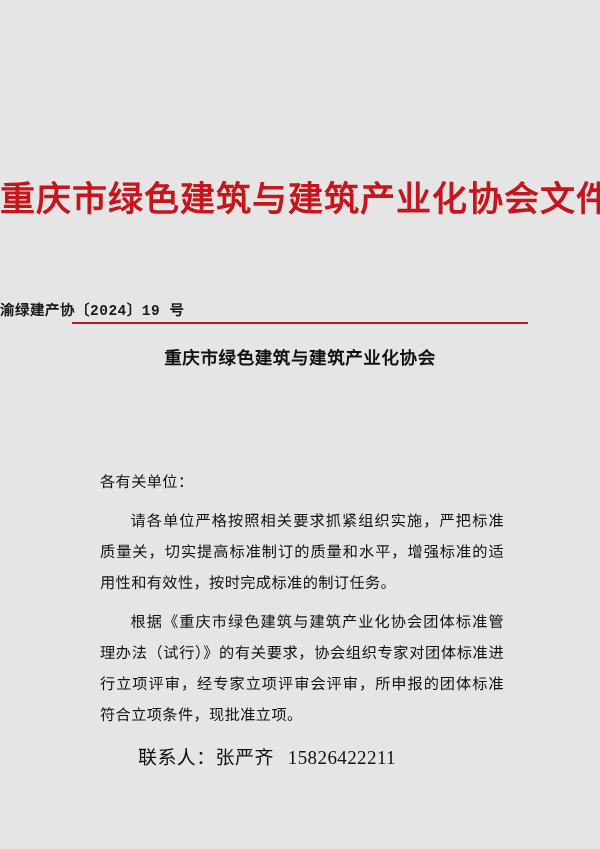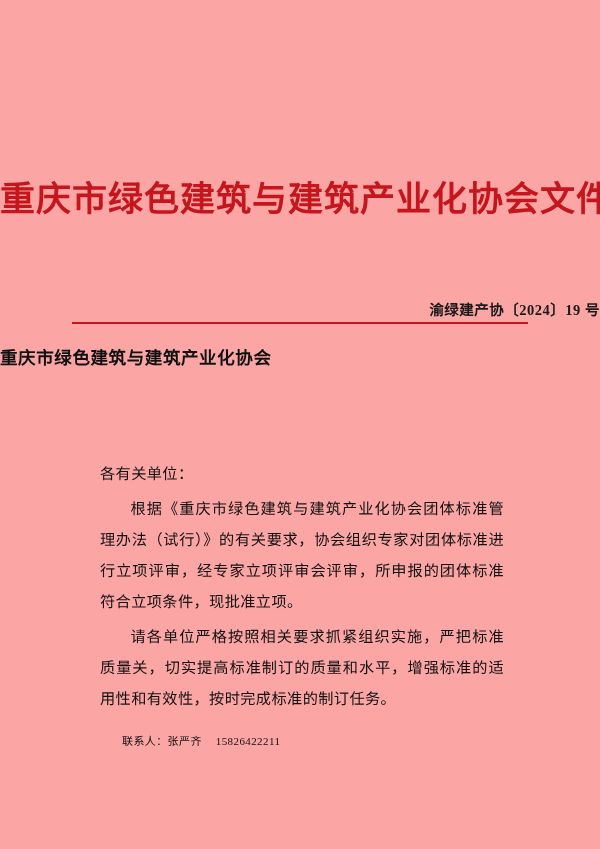--- a/index.html
+++ b/index.html
@@ -11,21 +11,21 @@
     width: 600px;
     height: 849px;
     font-family: "Liberation Serif", "DejaVu Serif", serif;
     color: #111;
     overflow: hidden;
   }
   .page {
     position: relative;
     width: 600px;
     height: 849px;
-    background: #fca5a5;
+    background: #e5e5e5;
     box-sizing: border-box;
   }
   
   .doc-header {
     position: absolute;
     top: 178px;
     left: 0;
     right: 0;
     text-align: center;
   }
@@ -36,68 +36,69 @@
     letter-spacing: 1px;
     color: #c4161c;
     line-height: 1.25;
     white-space: nowrap;
   }
   .doc-number {
     position: absolute;
     top: 298px;
     left: 0;
     right: 0;
-    text-align: right;
+    text-align: left;
     font-size: 14.5px;
     font-weight: bold;
     color: #1a1a1a;
     letter-spacing: 0.5px;
+    font-family: Liberation Mono, monospace;
   }
   .red-rule {
     position: absolute;
     top: 322px;
     left: 72px;
     width: 456px;
     height: 2.2px;
     background: #c4161c;
   }
   .title-block {
     position: absolute;
     top: 344px;
     left: 0;
     right: 0;
-    text-align: left;
+    text-align: center;
   }
   .title-line {
     font-size: 17.5px;
     font-weight: bold;
     line-height: 28px;
     letter-spacing: 0.6px;
     color: #111;
   }
   .body-block {
     position: absolute;
     top: 458px;
     left: 100px;
     width: 404px;
   }
   .body-p {
     font-size: 15.2px;
     line-height: 31px;
     letter-spacing: 0.4px;
     text-align: justify;
-    margin: 0 0 4px 0;
+    margin: 8px 0 4px 0;
     color: #111;
   }
   .indent {
     text-indent: 2em;
   }
   .contact {
     text-indent: 2em;
-    font-size: 11px;
+    font-size: 19px;
     line-height: 31px;
     letter-spacing: 0.4px;
     margin-top: 12px;
     color: #111;
   }
   .contact .name {
     margin-right: 14px;
   }
 </style>
 </head>
@@ -112,20 +113,20 @@
   <div class="doc-number">渝绿建产协〔2024〕19 号</div>
 
   <div class="red-rule"></div>
 
   <div class="title-block">
     <div class="title-line">重庆市绿色建筑与建筑产业化协会</div>
   </div>
 
   <div class="body-block">
     <p class="body-p">各有关单位：</p>
+    <p class="body-p indent">请各单位严格按照相关要求抓紧组织实施，严把标准质量关，切实提高标准制订的质量和水平，增强标准的适用性和有效性，按时完成标准的制订任务。</p>
     <p class="body-p indent">根据《重庆市绿色建筑与建筑产业化协会团体标准管理办法（试行）》的有关要求，协会组织专家对团体标准进行立项评审，经专家立项评审会评审，所申报的团体标准符合立项条件，现批准立项。</p>
-    <p class="body-p indent">请各单位严格按照相关要求抓紧组织实施，严把标准质量关，切实提高标准制订的质量和水平，增强标准的适用性和有效性，按时完成标准的制订任务。</p>
     <div class="contact">
       <span>联系人：</span><span class="name">张严齐</span><span>15826422211</span>
     </div>
   </div>
 
 </div>
 
 </body></html>

